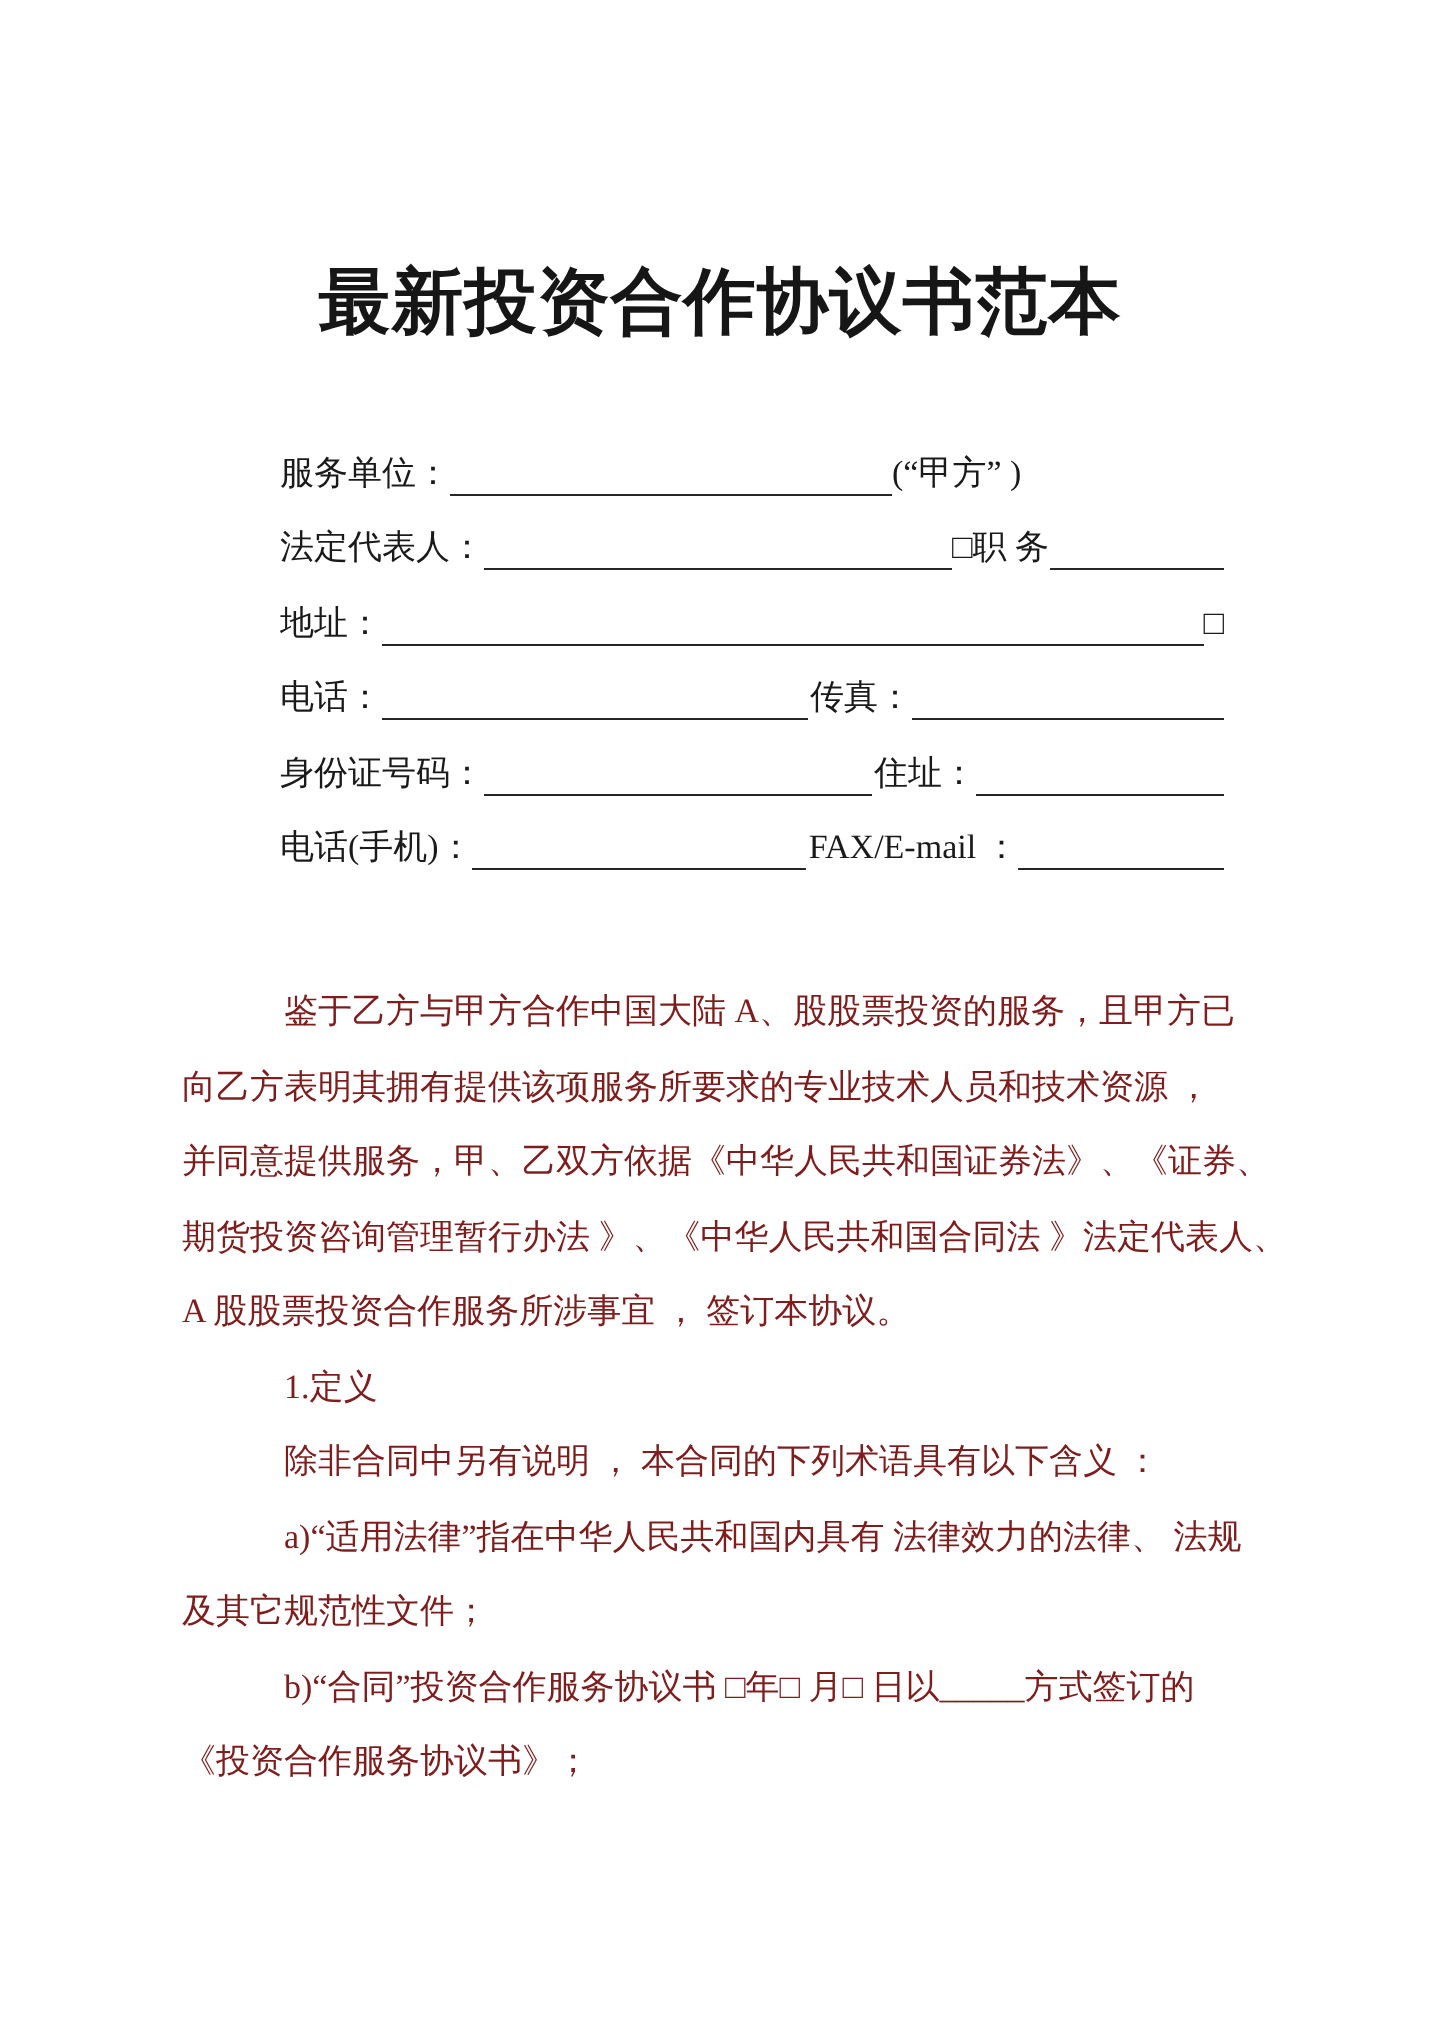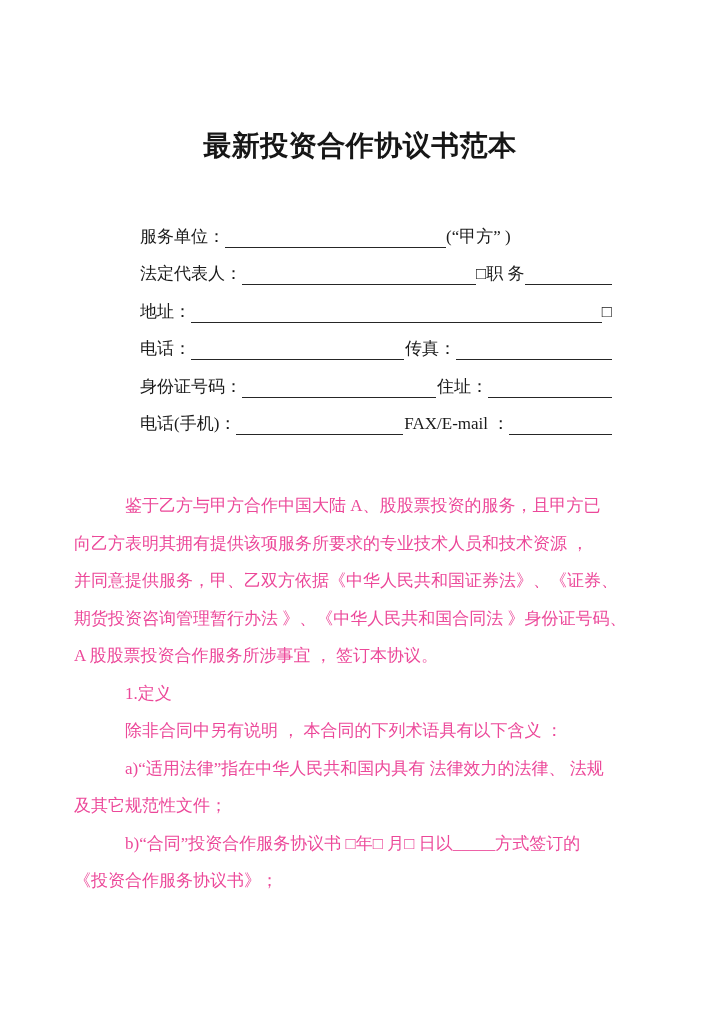--- a/index.html
+++ b/index.html
@@ -8,21 +8,21 @@
     background:#ffffff;
     font-family:"Liberation Serif","DejaVu Serif",serif;
     color:#1a1a1a;
     -webkit-font-smoothing:antialiased;
   }
   .page{position:relative;width:720px;height:1017px;background:#ffffff;overflow:hidden;}
 
   .doc-title{
     position:absolute;top:127px;left:0;width:720px;
     margin:0;text-align:center;
-    font-size:28px;font-weight:bold;letter-spacing:0.5px;
+    font-size:36px;font-weight:bold;letter-spacing:0.5px;
     color:#161616;
   }
 
   
   .form-block{position:absolute;left:140px;top:210px;width:472px;}
   .form-row{display:flex;align-items:flex-end;height:37.5px;font-size:17px;}
   .form-row .lbl{line-height:22px;white-space:pre;flex:0 0 auto;}
   .blank{
     display:inline-block;height:21px;flex:0 0 auto;
     border-bottom:1.4px solid #262626;
@@ -31,21 +31,21 @@
   .r0 .b1{width:221px;}
   .r1 .b1{width:234px;}
   .r2 .b1{flex:1 1 auto;}
   .r3 .b1{width:213px;}
   .r4 .b1{width:253px;}
   .r5 .b1{width:194px;}
   .r6 .b1{width:167px;}
   .mid-gap{margin-left:1px;}
 
   
-  .body-block{position:absolute;left:74px;top:487px;width:530px;font-size:17px;color:#ec4899;}
+  .body-block{position:absolute;left:91px;top:487px;width:530px;font-size:17px;color:#7f1d1d;}
   .line{height:37.5px;line-height:37.5px;white-space:pre;}
   .indent{padding-left:51px;}
 </style>
 </head>
 <body>
 
 <div class="page">
 
   <h1 class="doc-title">最新投资合作协议书范本</h1>
 
@@ -91,21 +91,21 @@
       <span class="lbl mid-gap">FAX/E-mail ：</span>
       <span class="blank grow"></span>
     </div>
 
   </div>
 
   <div class="body-block">
     <div class="line indent">鉴于乙方与甲方合作中国大陆 A、股股票投资的服务，且甲方已</div>
     <div class="line">向乙方表明其拥有提供该项服务所要求的专业技术人员和技术资源 ，</div>
     <div class="line">并同意提供服务，甲、乙双方依据《中华人民共和国证券法》、《证券、</div>
-    <div class="line">期货投资咨询管理暂行办法 》、《中华人民共和国合同法 》身份证号码、</div>
+    <div class="line">期货投资咨询管理暂行办法 》、《中华人民共和国合同法 》法定代表人、</div>
     <div class="line">A 股股票投资合作服务所涉事宜 ， 签订本协议。</div>
     <div class="line indent">1.定义</div>
     <div class="line indent">除非合同中另有说明 ， 本合同的下列术语具有以下含义 ：</div>
     <div class="line indent">a)“适用法律”指在中华人民共和国内具有 法律效力的法律、 法规</div>
     <div class="line">及其它规范性文件；</div>
     <div class="line indent">b)“合同”投资合作服务协议书 □年□ 月□ 日以_____方式签订的</div>
     <div class="line">《投资合作服务协议书》；</div>
   </div>
 
 </div>

